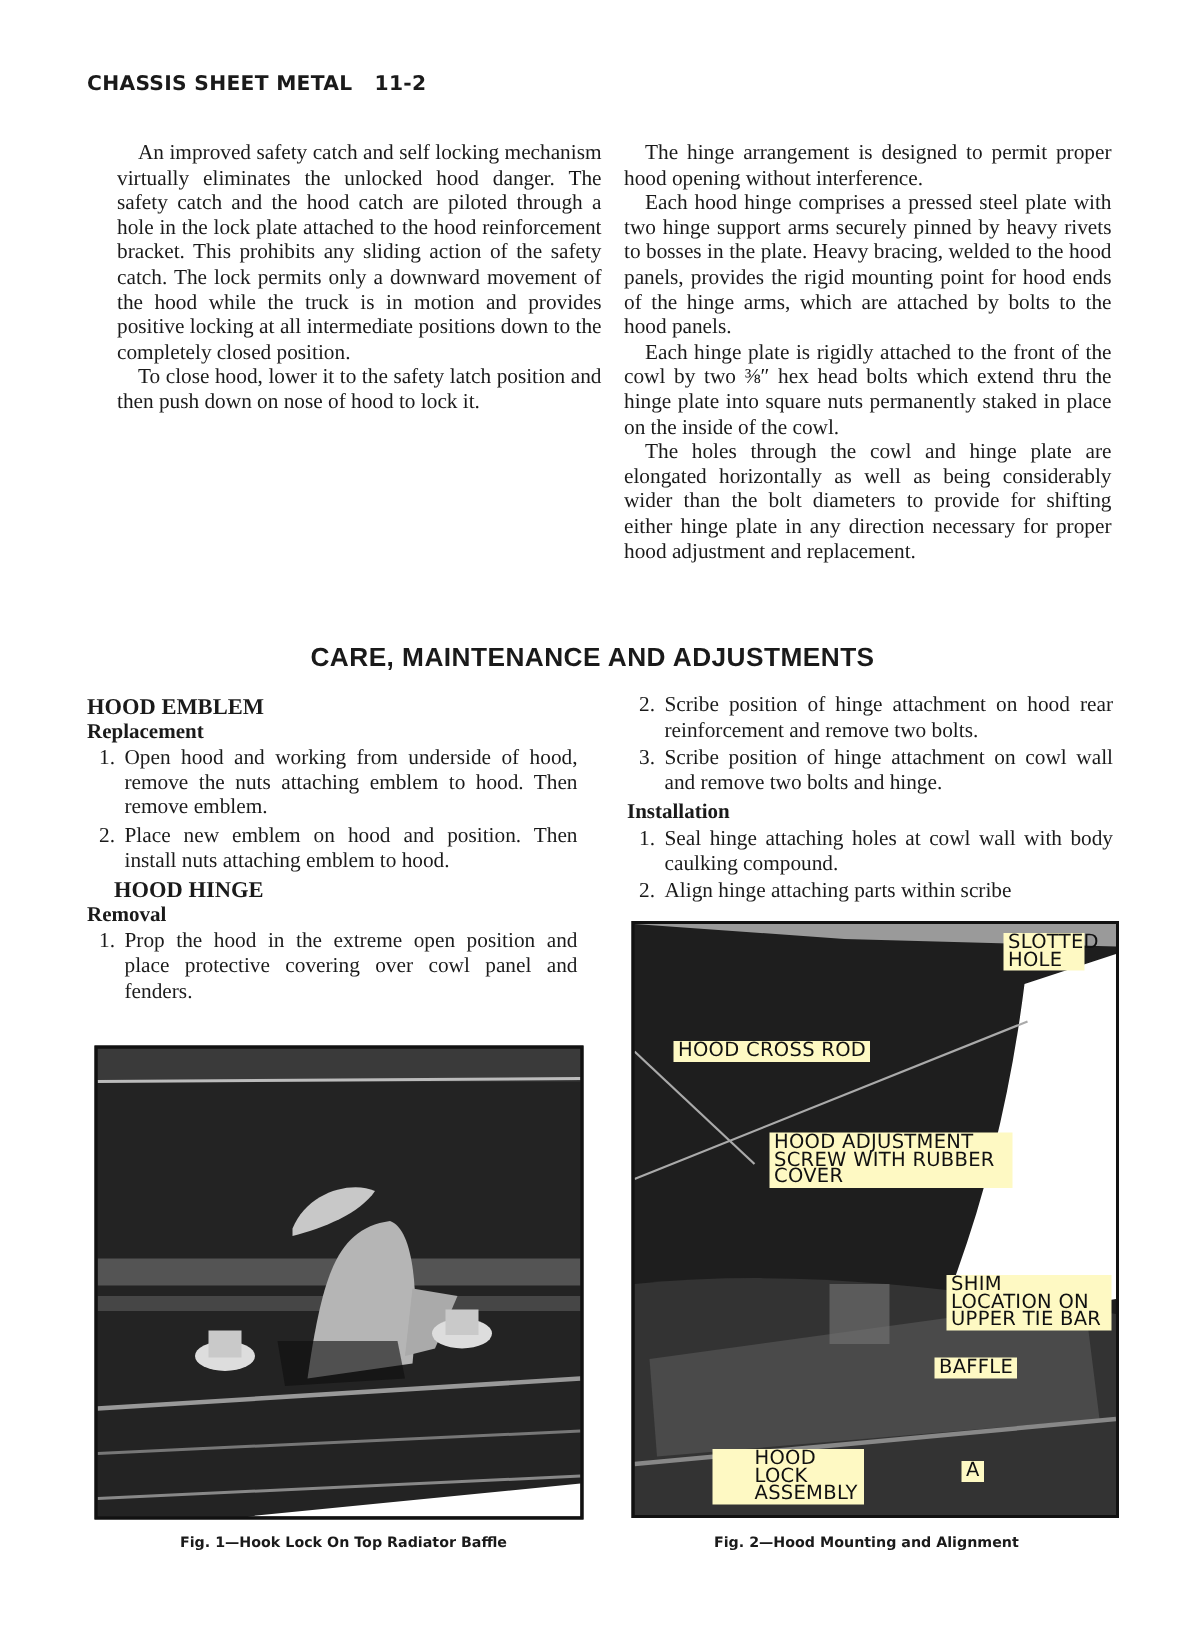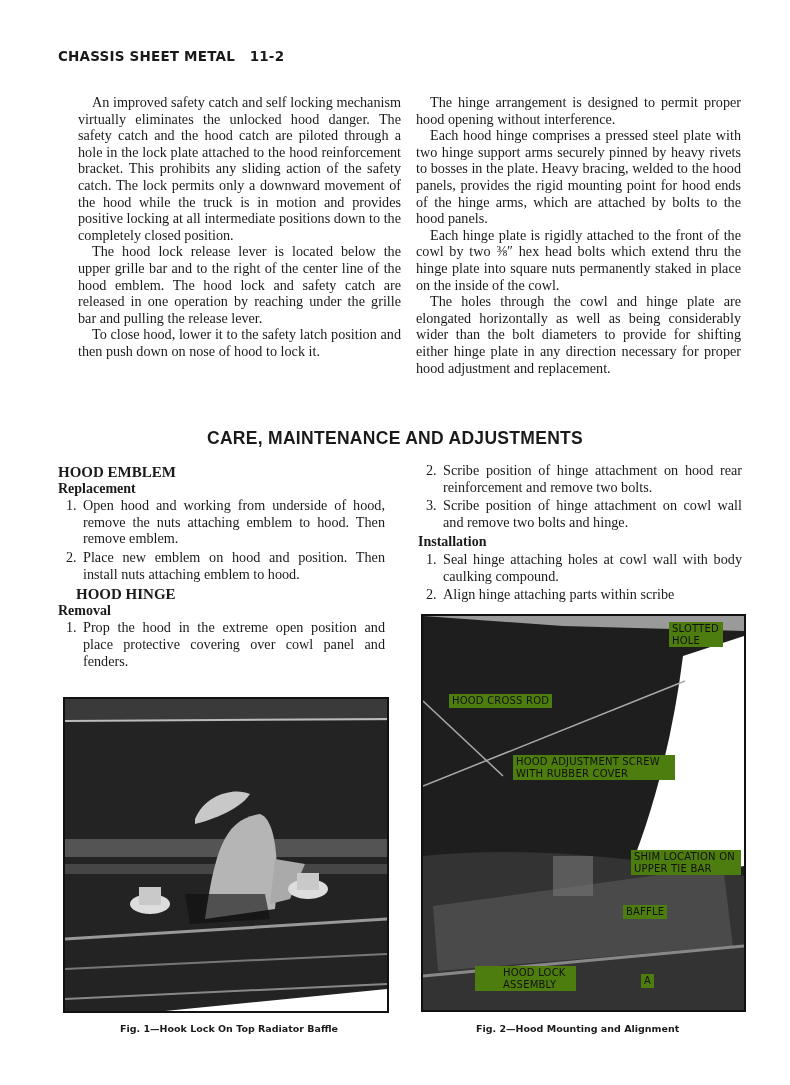--- a/index.html
+++ b/index.html
@@ -16,30 +16,29 @@
   .h3 { font-weight:bold; font-size:14px; margin:0 0 2px 0; text-indent:0 !important; }
   ol { margin:0 0 4px 0; padding:0; list-style:none; }
   ol li { position:relative; padding-left:25px; margin-bottom:2px; }
   ol li .num { position:absolute; left:8px; top:0; }
   .figure { position:absolute; background:#1c1c1c; border:2px solid #111; overflow:hidden; }
   #fig1 { left:63px; top:697px; width:322px; height:312px; }
   #fig2 { left:421px; top:614px; width:321px; height:394px; }
   .caption { position:absolute; top:1023px; font-family:"DejaVu Sans", sans-serif; font-weight:bold; font-size:9.5px; }
   #cap1 { left:120px; }
   #cap2 { left:476px; }
-  .callout { position:absolute; background:#4d7c0f; color:#111; font-family:"DejaVu Sans", sans-serif; font-size:10px; line-height:11.5px; padding:1px 3px; letter-spacing:0.2px; }
+  .callout { position:absolute; background:#fef9c3; color:#111; font-family:"DejaVu Sans", sans-serif; font-size:13px; line-height:11.5px; padding:1px 3px; letter-spacing:0.2px; }
 </style>
 </head>
 <body>
 
 <div class="page-header" style="white-space:pre;">CHASSIS SHEET METAL   11-2</div>
 
 <div class="col" id="col-left-top">
   <p>An improved safety catch and self locking mechanism virtually eliminates the unlocked hood danger. The safety catch and the hood catch are piloted through a hole in the lock plate attached to the hood reinforcement bracket. This prohibits any sliding action of the safety catch. The lock permits only a downward movement of the hood while the truck is in motion and provides positive locking at all intermediate positions down to the completely closed position.</p>
-  <p>The hood lock release lever is located below the upper grille bar and to the right of the center line of the hood emblem. The hood lock and safety catch are released in one operation by reaching under the grille bar and pulling the release lever.</p>
   <p>To close hood, lower it to the safety latch position and then push down on nose of hood to lock it.</p>
 </div>
 
 <div class="col" id="col-right-top">
   <p>The hinge arrangement is designed to permit proper hood opening without interference.</p>
   <p>Each hood hinge comprises a pressed steel plate with two hinge support arms securely pinned by heavy rivets to bosses in the plate. Heavy bracing, welded to the hood panels, provides the rigid mounting point for hood ends of the hinge arms, which are attached by bolts to the hood panels.</p>
   <p>Each hinge plate is rigidly attached to the front of the cowl by two ⅜″ hex head bolts which extend thru the hinge plate into square nuts permanently staked in place on the inside of the cowl.</p>
   <p>The holes through the cowl and hinge plate are elongated horizontally as well as being considerably wider than the bolt diameters to provide for shifting either hinge plate in any direction necessary for proper hood adjustment and replacement.</p>
 </div>
 

